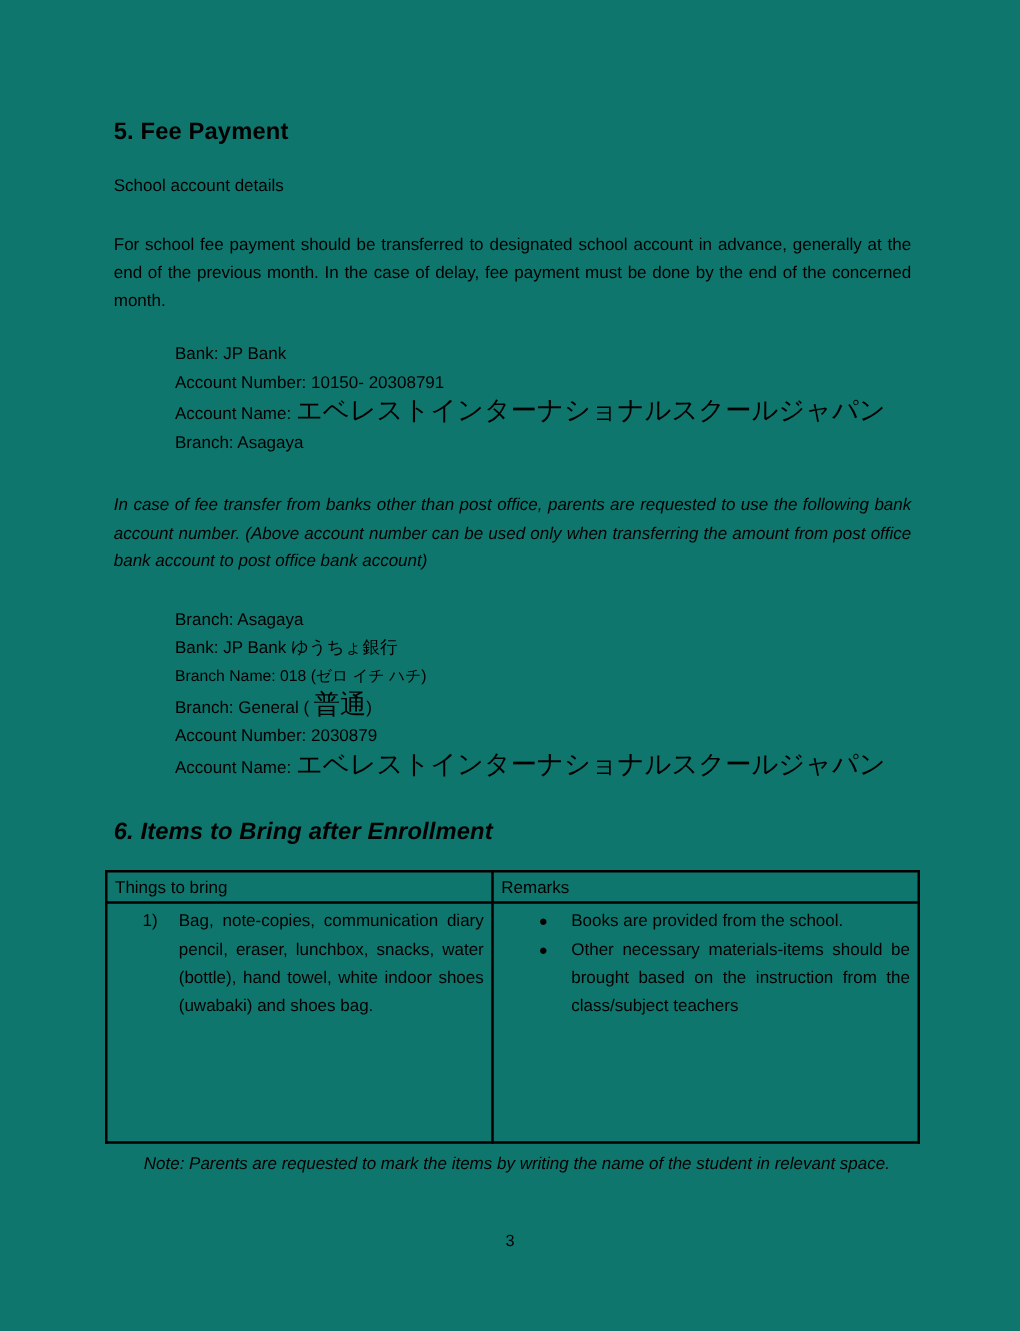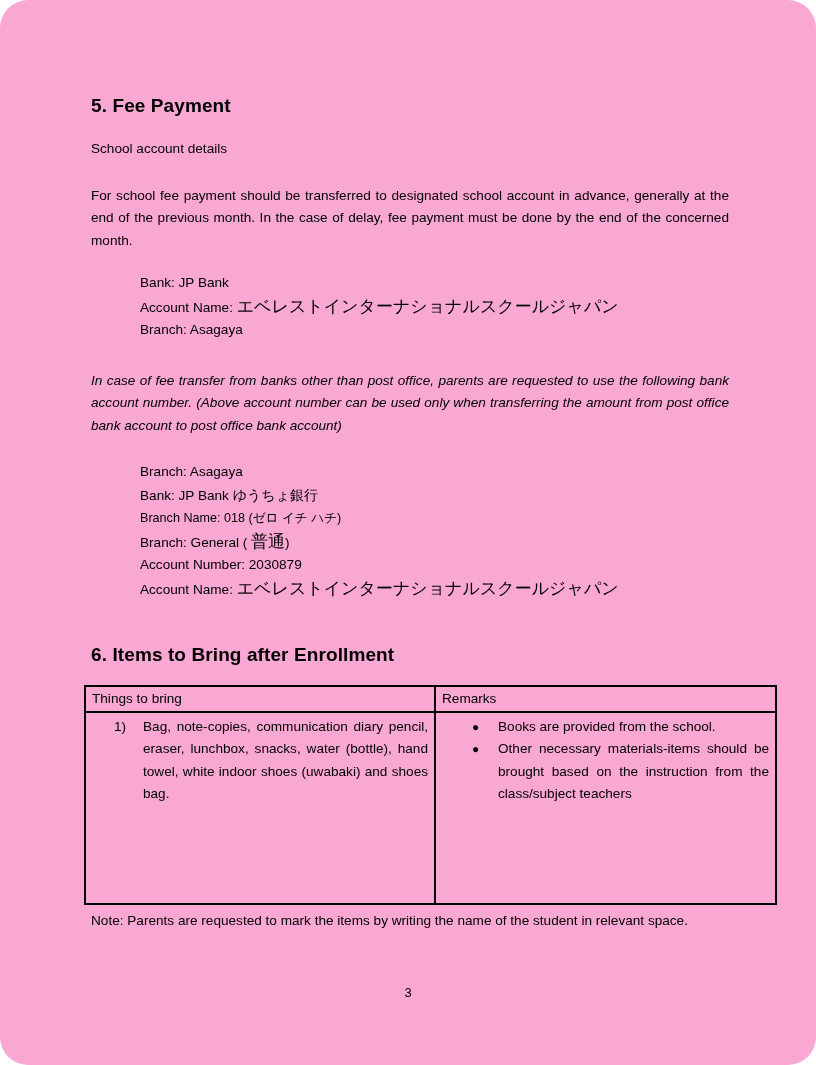--- a/index.html
+++ b/index.html
@@ -5,24 +5,23 @@
   * { margin: 0; padding: 0; box-sizing: border-box; }
   html, body { background: #ffffff; }
   body {
     font-family: "Liberation Sans", sans-serif;
     color: #000000;
   }
   .page {
     position: relative;
     width: 816px;
     height: 1065px;
-    background: #f9a8d4;
+    background: #0f766e;
     padding: 94px 87px 0 91px;
     overflow: hidden;
-    border-radius: 28px;
   }
   h1.sec-heading {
     font-size: 19px;
     font-weight: bold;
     letter-spacing: 0.1px;
     line-height: 23px;
   }
   .body-text {
     font-size: 13.6px;
     line-height: 22.5px;
@@ -30,46 +29,46 @@
   .just { text-align: justify; }
   .para1 { margin-top: 24px; }
   .label-line { margin-top: 21px; }
   .acct-block {
     margin-top: 20px;
     margin-left: 49px;
     font-size: 13.6px;
   }
   .acct-line { line-height: 22.5px; }
   .jp {
-    font-size: 17px;
+    font-size: 21px;
     font-family: "DejaVu Sans", sans-serif;
   }
   .jp-small {
     font-size: 14px;
     font-family: "DejaVu Sans", sans-serif;
   }
   .small-line { font-size: 12.6px; }
   .para2 { margin-top: 28px; font-style: italic; }
   .acct-block2 { margin-top: 24px; }
-  h1.sec6 { margin-top: 42px; }
+  h1.sec6 { margin-top: 28px; font-style: italic; }
   table.items-table {
     border-collapse: collapse;
     margin-top: 19px;
     margin-left: -7px;
     width: 650px;
     table-layout: fixed;
   }
   table.items-table td {
     border: 2px solid #000000;
     vertical-align: top;
     font-size: 13.6px;
     line-height: 22.5px;
     padding: 0 6px 0 6px;
   }
-  td.col-things { width: 350px; }
+  td.col-things { width: 309px; }
   td.col-remarks { width: 341px; }
   tr.hdr-row td { height: 24px; padding-top: 1px; }
   tr.body-row td { height: 192px; padding-top: 3px; }
   .numbered-item {
     display: flex;
     margin-left: 22px;
   }
   .num-marker {
     flex: 0 0 29px;
   }
@@ -84,23 +83,25 @@
   .bullet-marker {
     flex: 0 0 26px;
     font-size: 12px;
   }
   .bullet-text {
     flex: 1;
     text-align: justify;
   }
   .note-text {
     margin-top: 5px;
+    font-style: italic;
     font-size: 13.6px;
     line-height: 22.5px;
     text-align: justify;
+    margin-left: 24px;
   }
   .page-number {
     position: absolute;
     left: 0;
     right: 0;
     top: 985px;
     text-align: center;
     font-size: 13px;
   }
 </style>
@@ -110,20 +111,21 @@
 <div class="page">
 
   <h1 class="sec-heading">5. Fee Payment</h1>
 
   <p class="body-text label-line">School account details</p>
 
   <p class="body-text just para1">For school fee payment should be transferred to designated school account in advance, generally at the end of the previous month. In the case of delay, fee payment must be done by the end of the concerned month.</p>
 
   <div class="acct-block">
     <div class="acct-line">Bank: JP Bank</div>
+    <div class="acct-line">Account Number: 10150- 20308791</div>
     <div class="acct-line"><span>Account Name: </span><span class="jp">エベレストインターナショナルスクールジャパン</span></div>
     <div class="acct-line">Branch: Asagaya</div>
   </div>
 
   <p class="body-text just para2">In case of fee transfer from banks other than post office, parents are requested to use the following bank account number. (Above account number can be used only when transferring the amount from post office bank account to post office bank account)</p>
 
   <div class="acct-block acct-block2">
     <div class="acct-line">Branch: Asagaya</div>
     <div class="acct-line"><span>Bank: JP Bank </span><span class="jp-small">ゆうちょ銀行</span></div>
     <div class="acct-line small-line">Branch Name: 018 (ゼロ イチ ハチ)</div>

